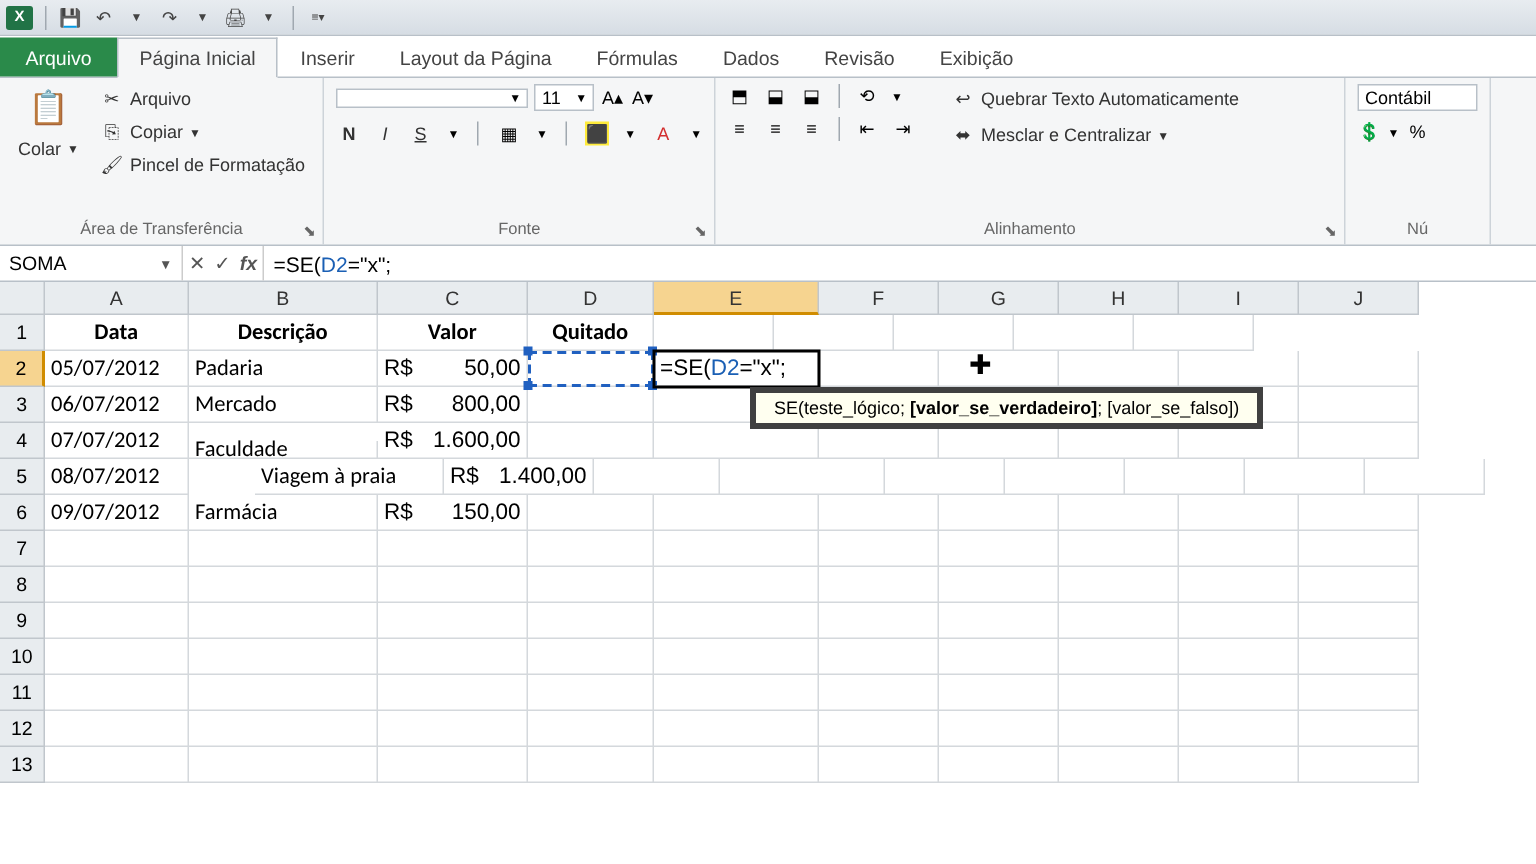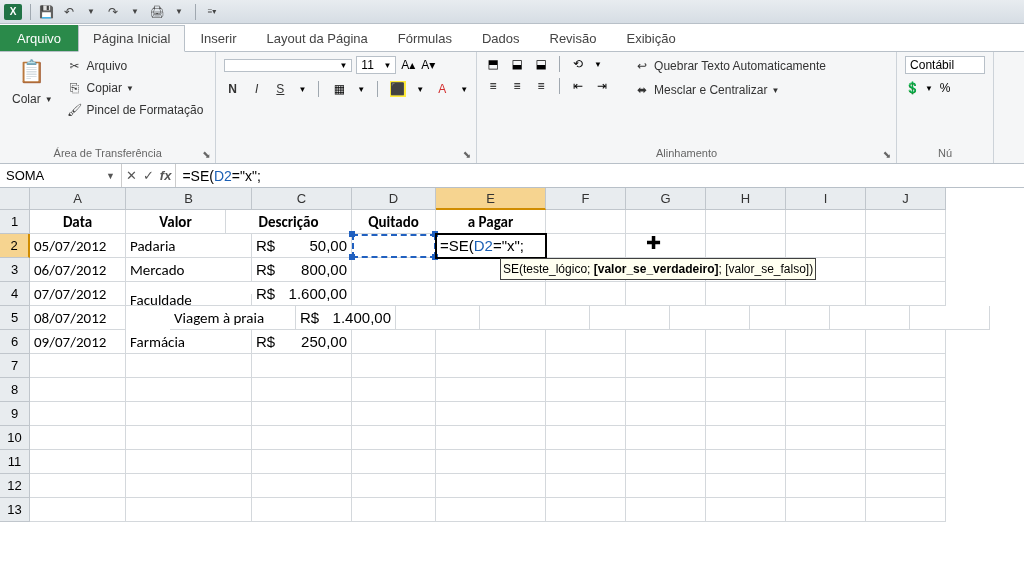--- a/index.html
+++ b/index.html
@@ -50,21 +50,21 @@
 .cells { position: absolute; left: 30px; top: 22px; text-align: center; }
 .row { display: flex; height: 24px; }
 .cell { border-right: 1px solid #d4d8dc; border-bottom: 1px solid #d4d8dc; font-size: 15px; font-family: Calibri, sans-serif; padding: 1px 4px; overflow: visible; white-space: nowrap; display: flex; align-items: center; }
 .hdr { font-weight: bold; justify-content: center; }
 .curr { display:flex; justify-content:space-between; width:100%; }
 
 
 .editcell { outline: 2px solid #000; outline-offset: -1px; position: relative; z-index: 3; }
 .refcell { outline: 2px dashed #2060c0; outline-offset: -2px; }
 .refcell .handle { position:absolute; width:6px; height:6px; background:#2060c0; }
-.tooltip { position: absolute; background: #fffff0; border: 1px solid #404040; font-size: 12px; padding: 3px 2px; white-space: nowrap; z-index: 5; font-family: 'Segoe UI', sans-serif; }
+.tooltip { position: absolute; background: #fffff0; border: 4px solid #404040; font-size: 12px; padding: 3px 12px; white-space: nowrap; z-index: 5; font-family: 'Segoe UI', sans-serif; }
 .tooltip b { font-weight: bold; }
 .cursor-cross { position:absolute; font-size:18px; color:#000; z-index:4; }
 
 .ref-in-formula { color: #1a5fb4; }
 </style>
 </head>
 <body>
 
 <div class="titlebar">
   <span class="excel-icon">X</span>
@@ -144,20 +144,21 @@
         <span class="sep"></span>
         <span class="ricon">▦</span>
           <span style="font-size:8px">▼</span>
         <span class="sep"></span>
         <span class="ricon" style="background:#ffeb3b;padding:0 2px">⬛</span>
           <span style="font-size:8px">▼</span>
         <span class="ricon" style="color:#d32f2f">A</span>
           <span style="font-size:8px">▼</span>
       </div>
     </div>
+    <div class="group-label">Fonte</div>
     <div class="dlg-launcher">⬊</div>
   </div>
 
   <div class="group" style="min-width:420px">
     <div class="group-body">
       <div class="vstack" style="gap:6px">
         <div class="hstack" style="gap:8px">
           <span class="ricon">⬒</span>
           <span class="ricon">⬓</span>
           <span class="ricon">⬓</span>
@@ -247,24 +248,23 @@
       <div class="rowhead">8</div>
       <div class="rowhead">9</div>
       <div class="rowhead">10</div>
       <div class="rowhead">11</div>
       <div class="rowhead">12</div>
       <div class="rowhead">13</div>
     </div>
   <div class="cells" id="cells">
       <div class="row">
         <div class="cell hdr" style="width: 96px;">Data</div>
+        <div class="cell hdr" style="width: 126px;">Descrição</div>
         <div class="cell hdr" style="width: 100px;">Valor</div>
-        <div class="cell hdr" style="width: 126px;">Descrição</div>
         <div class="cell hdr" style="width: 84px;">Quitado</div>
-        <div class="cell hdr" style="width: 110px;">a Pagar</div>
         <div class="cell" style="width: 80px;"></div>
         <div class="cell" style="width: 80px;"></div>
         <div class="cell" style="width: 80px;"></div>
         <div class="cell" style="width: 80px;"></div>
         <div class="cell" style="width: 80px;"></div>
       </div>
       <div class="row">
         <div class="cell" style="width: 96px;">05/07/2012</div>
         <div class="cell" style="width: 126px;">Padaria</div>
         <div class="cell" style="width: 100px;">
@@ -340,21 +340,21 @@
         <div class="cell" style="width: 80px;"></div>
         <div class="cell" style="width: 80px;"></div>
         <div class="cell" style="width: 80px;"></div>
       </div>
       <div class="row">
         <div class="cell" style="width: 96px;">09/07/2012</div>
         <div class="cell" style="width: 126px;">Farmácia</div>
         <div class="cell" style="width: 100px;">
           <span class="curr">
             <span>R$</span>
-            <span>250,00</span>
+            <span>150,00</span>
           </span>
         </div>
         <div class="cell" style="width: 84px;"></div>
         <div class="cell" style="width: 110px;"></div>
         <div class="cell" style="width: 80px;"></div>
         <div class="cell" style="width: 80px;"></div>
         <div class="cell" style="width: 80px;"></div>
         <div class="cell" style="width: 80px;"></div>
         <div class="cell" style="width: 80px;"></div>
       </div>

